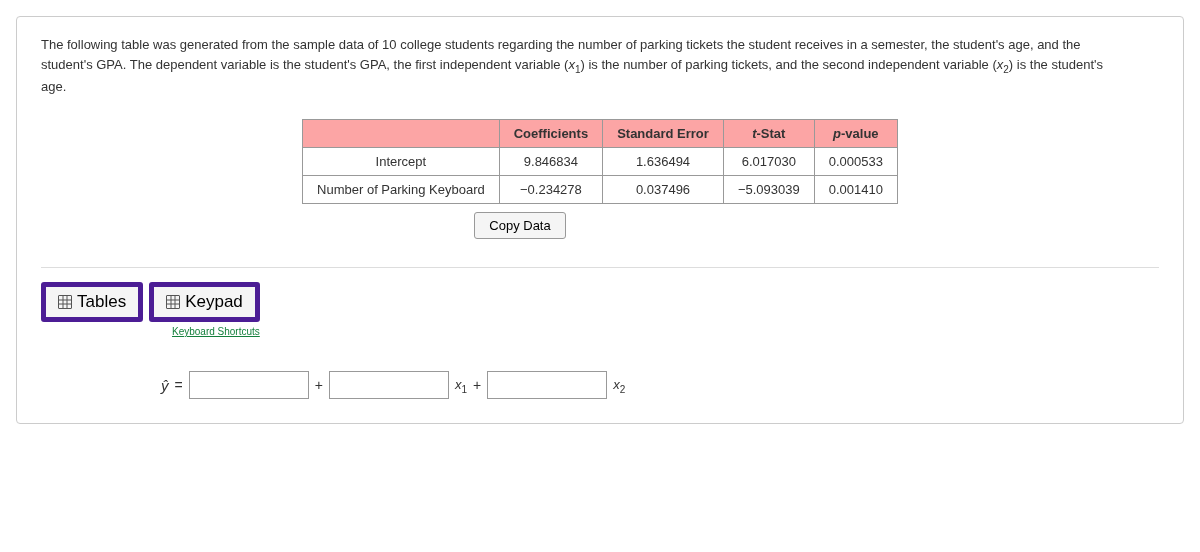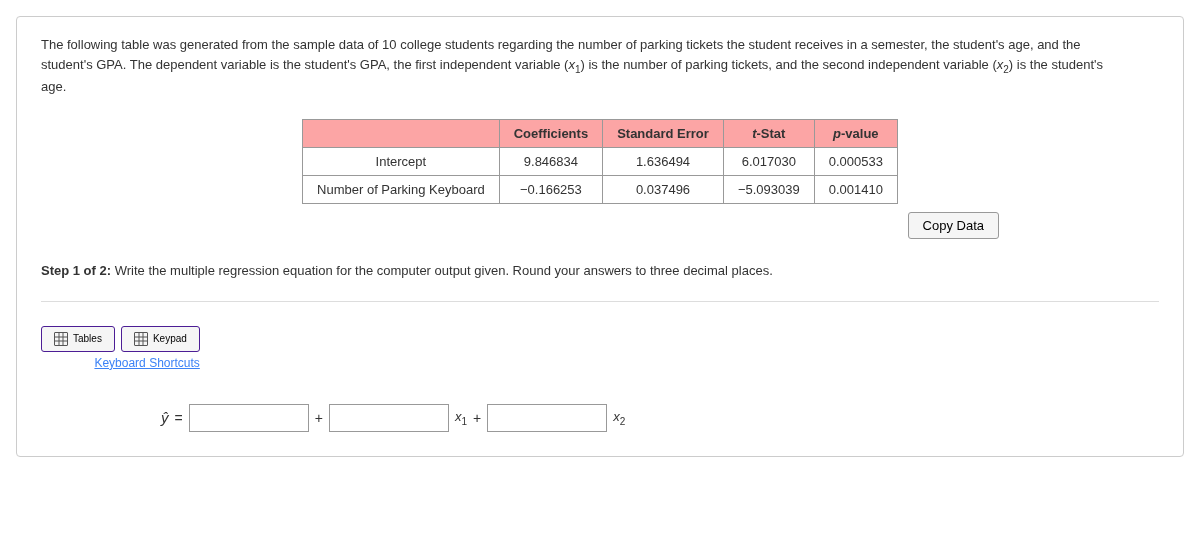--- a/index.html
+++ b/index.html
@@ -57,22 +57,22 @@
     }
 
     .regression-table td.row-label {
       text-align: center;
       font-weight: normal;
       margin-top: 6px;
     }
 
     .copy-data-row {
       display: flex;
-      justify-content: flex-end;
-      margin-bottom: 22px;
+      justify-content: center;
+      margin-bottom: 28px;
       padding-right: 160px;
     }
 
     .copy-data-btn {
       border: 1px solid #999;
       background: #f5f5f5;
       padding: 5px 14px;
       font-size: 13px;
       cursor: pointer;
       border-radius: 3px;
@@ -124,35 +124,34 @@
       cursor: pointer;
     }
 
     .btn-group {
       display: flex;
       gap: 6px;
       align-items: center;
     }
 
     .tables-btn, .keypad-btn {
-      border: 1px solid #4c1d95;
+      border: 5px solid #4c1d95;
       background: #f5f5f5;
       padding: 5px 12px;
-      font-size: 10px;
+      font-size: 17px;
       cursor: pointer;
       border-radius: 3px;
       display: flex;
       align-items: center;
       gap: 5px;
-      margin-top: 10px;
     }
 
     .keyboard-shortcuts {
-      font-size: 12px;
-      color: #3b82f6;
+      font-size: 10px;
+      color: #15803d;
       text-decoration: underline;
       cursor: pointer;
       margin-left: 4px;
     }
 
     .btn-right-group {
       display: flex;
       flex-direction: column;
       align-items: flex-end;
       gap: 4px;
@@ -216,36 +215,33 @@
       <tbody>
         <tr>
           <td class="row-label">Intercept</td>
           <td>9.846834</td>
           <td>1.636494</td>
           <td>6.017030</td>
           <td>0.000533</td>
         </tr>
         <tr>
           <td class="row-label">Number of Parking Keyboard</td>
-          <td>−0.166253</td>
+          <td>−0.234278</td>
           <td>0.037496</td>
           <td>−5.093039</td>
           <td>0.001410</td>
         </tr>
       </tbody>
     </table>
   </div>
 
   <div class="copy-data-row">
     <button class="copy-data-btn">Copy Data</button>
   </div>
 
-  <p class="step-text">
-    <span class="step-bold">Step 1 of 2:</span><span> Write the multiple regression equation for the computer output given. Round your answers to three decimal places.</span>
-  </p>
 
   <hr class="divider">
 
   <div class="answer-section">
     <div class="answer-header">
       <div class="btn-right-group">
         <div class="btn-group">
           <button class="tables-btn">
             <svg width="14" height="14" viewBox="0 0 14 14" fill="none" xmlns="http://www.w3.org/2000/svg">
               <rect x="0.5" y="0.5" width="13" height="13" rx="0.5" stroke="#555" fill="none"></rect>

